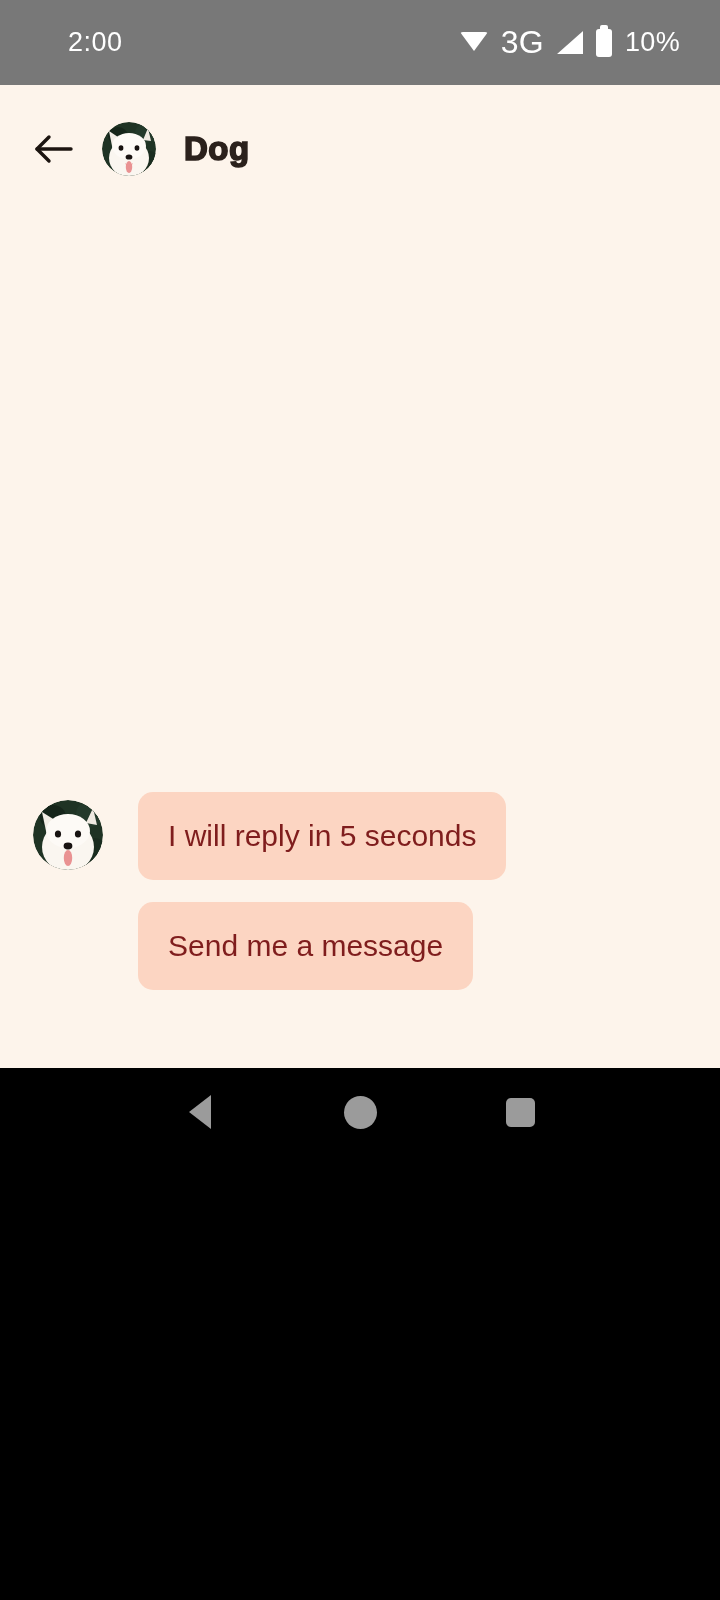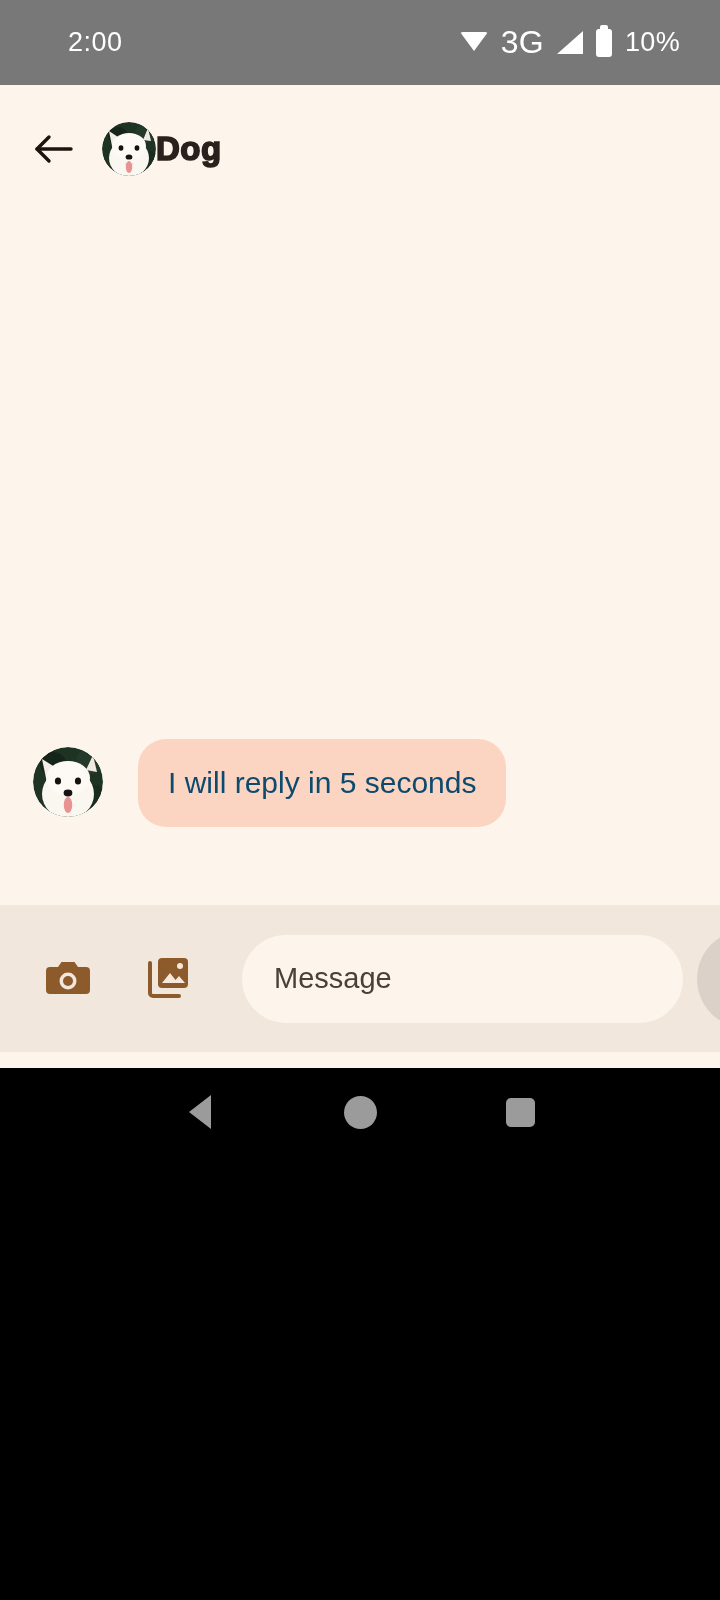--- a/index.html
+++ b/index.html
@@ -76,20 +76,21 @@
   }
   .back-btn svg { display:block; }
   .header-avatar {
     width:54px; height:54px;
     border-radius:50%;
     margin-left:22px;
     overflow:hidden;
     flex:0 0 54px;
   }
   .header-title {
+    margin-left:28px;
     font-size:33px;
     font-weight:bold;
     color:#2B211C;
     letter-spacing:0.5px;
     -webkit-text-stroke:1.6px #2B211C;
   }
 
   
   .chat-area {
     flex:1 1 auto;
@@ -112,24 +113,24 @@
     overflow:hidden;
     flex:0 0 70px;
     margin-top:8px;
   }
   .msg-avatar-spacer {
     width:70px; flex:0 0 70px;
   }
   .bubble {
     margin-left:35px;
     background:#FCD5C2;
-    border-radius:28px;
+    border-radius:15px;
     padding:26px 30px;
     font-size:30px;
-    color:#0c4a6e;
+    color:#7f1d1d;
     line-height:1.2;
     max-width:500px;
   }
 
   
   .input-bar {
     flex:0 0 147px;
     background:#F2E7DC;
     display:flex; align-items:center;
     padding:0 30px 0 40px;
@@ -269,48 +270,27 @@
             <ellipse cx="25" cy="34" rx="3.1" ry="3.6" fill="#171210"></ellipse>
             <ellipse cx="45" cy="34" rx="3.1" ry="3.6" fill="#171210"></ellipse>
             <ellipse cx="35" cy="46" rx="4.4" ry="3.4" fill="#191311"></ellipse>
             <ellipse cx="35" cy="58" rx="4.2" ry="8" fill="#E99292"></ellipse>
           </g>
         </svg>
       </div>
       <div class="bubble">I will reply in 5 seconds</div>
     </div>
 
+    <div class="msg-row">
+      <div class="msg-avatar-spacer"></div>
+      <div class="bubble">Send me a message</div>
+    </div>
 
   </div>
 
-  <div class="input-bar">
-    <div class="ib-icon camera">
-      <span>
-        <svg width="44" height="40" viewBox="0 0 44 40">
-          <path d="M4 10 h8 l3.5-5 h13 l3.5 5 h8 a4 4 0 0 1 4 4 v19 a4 4 0 0 1 -4 4 h-36 a4 4 0 0 1 -4 -4 v-19 a4 4 0 0 1 4 -4 z" fill="#8C5A2B"></path>
-          <circle cx="22" cy="24" r="8.5" fill="#F2E7DC"></circle>
-          <circle cx="22" cy="24" r="5" fill="#8C5A2B"></circle>
-        </svg>
-      </span>
-    </div>
-    <div class="ib-icon gallery">
-      <span>
-        <svg width="44" height="44" viewBox="0 0 44 44">
-          <path d="M4 8 v30 a3 3 0 0 0 3 3 h26" fill="none" stroke="#8C5A2B" stroke-width="4" stroke-linecap="round"></path>
-          <rect x="12" y="3" width="30" height="30" rx="4" fill="#8C5A2B"></rect>
-          <path d="M16 28 l8-10 5.5 7 3.5-4 6 7 z" fill="#F6EADE"></path>
-          <circle cx="34" cy="11" r="3" fill="#F6EADE"></circle>
-        </svg>
-      </span>
-    </div>
-    <input class="msg-input" type="text" placeholder="Message" style="">
-    <div class="send-btn">
-      
-    </div>
-  </div>
 
   <div class="nav-bar">
     <div class="nav-item">
       <span class="nav-back"></span>
     </div>
     <div class="nav-item">
       <span class="nav-home"></span>
     </div>
     <div class="nav-item">
       <span class="nav-recent"></span>

